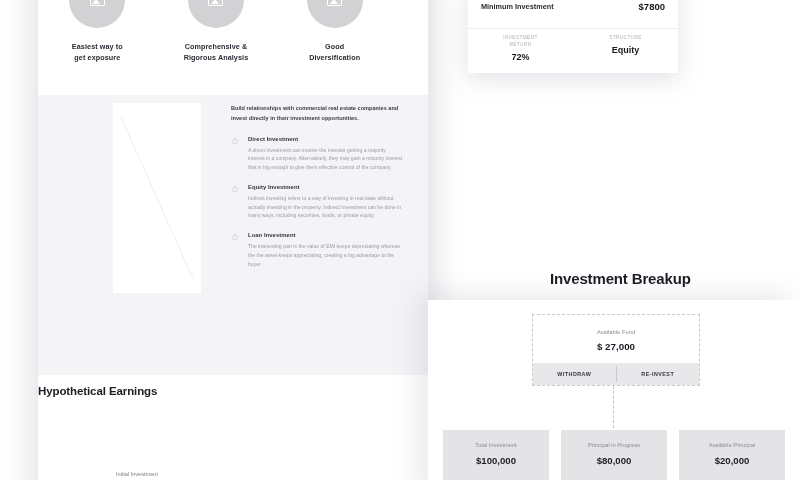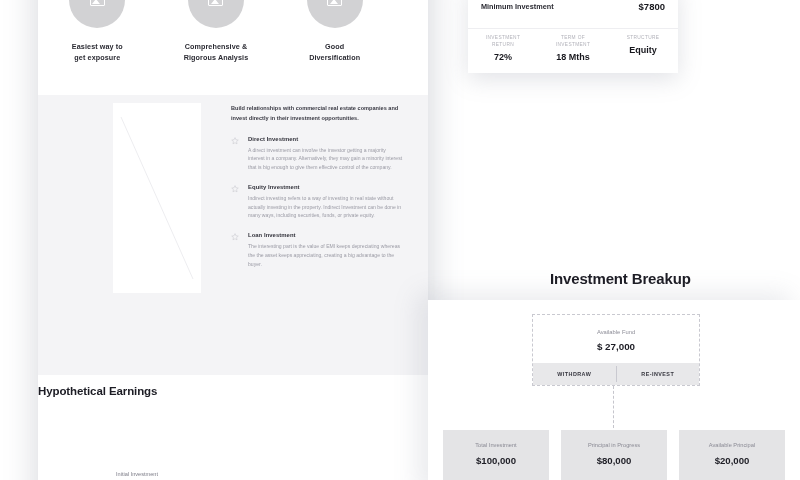--- a/index.html
+++ b/index.html
@@ -205,25 +205,20 @@
       <span class="min-label">Minimum Investment</span>
       <span class="min-value">$7800</span>
     </div>
     <div class="min-stats">
       <div class="stat">
         <div class="stat-k" style="white-space:pre-line">INVESTMENT
 RETURN</div>
         <div class="stat-v">72%</div>
       </div>
       <div class="stat">
-        <div class="stat-k" style="white-space:pre-line">TERM OF
-INVESTMENT</div>
-        <div class="stat-v">18 Mths</div>
-      </div>
-      <div class="stat">
         <div class="stat-k" style="white-space:pre-line">STRUCTURE</div>
         <div class="stat-v">Equity</div>
       </div>
     </div>
   </div>
 
   <div class="breakup-title">Investment Breakup</div>
 
   <div class="card-breakup">
     <div class="fund-box">

